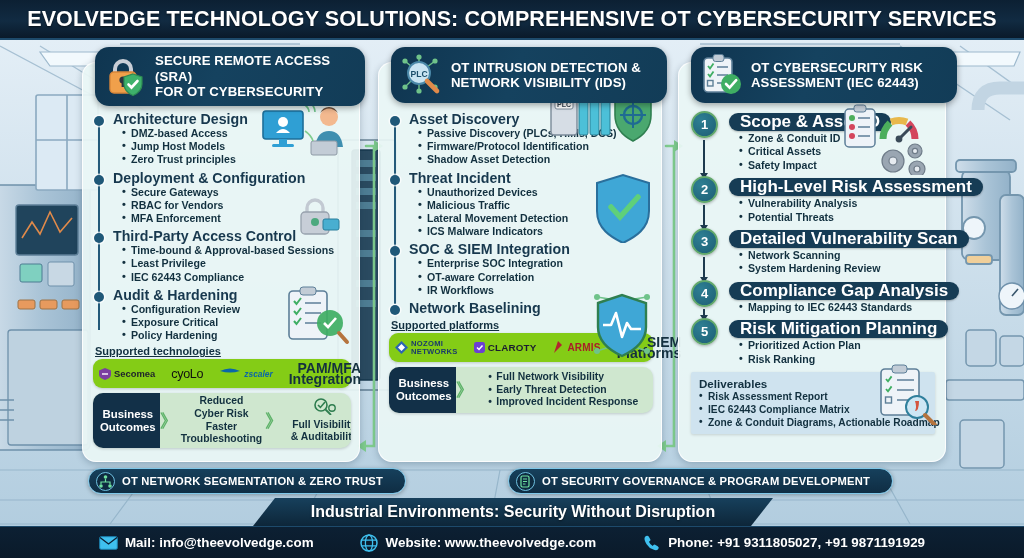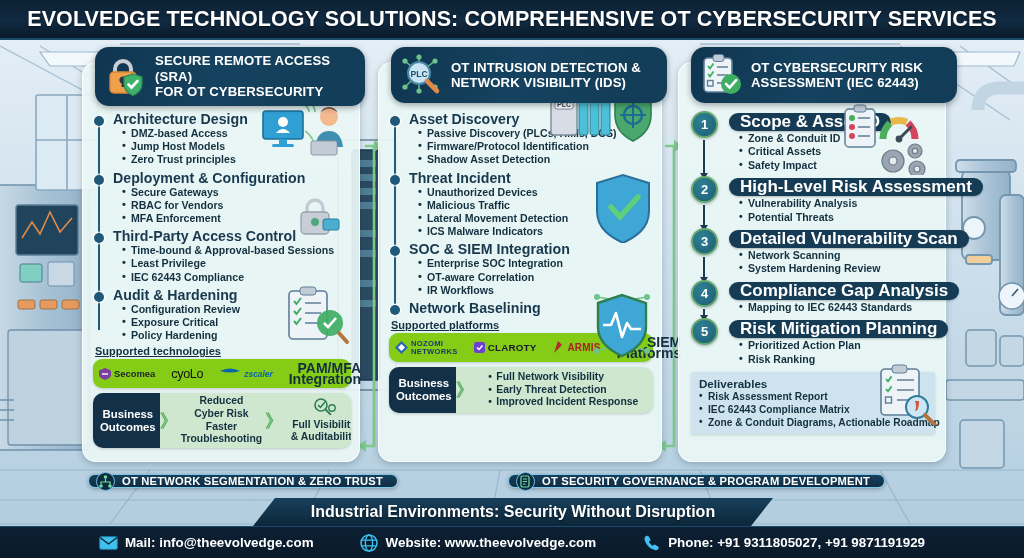--- a/index.html
+++ b/index.html
@@ -162,22 +162,22 @@
   .deliverables li:before{ content:"•"; position:absolute; left:0; top:-1px;}
 
   
   .connectors{ position:absolute; inset:0; pointer-events:none; z-index:15; }
 
   
   .bottom-bars{ position:absolute; left:0; top:466px; width:1024px; height:30px; z-index:25;
     display:flex; align-items:center; }
   .bbar{
     background: linear-gradient(180deg,#16405c 0%,#0f2d43 100%);
-    border:1.5px solid #7fc7e8; border-radius:15px; height:14px;
-    display:flex; align-items:center; gap:7px; padding:0 14px 0 7px;
+    border:1.5px solid #7fc7e8; border-radius:15px; height:26px;
+    display:flex; align-items:center; gap:7px; padding:0 22px 0 7px;
     color:#fff; font-size:11.2px; font-weight:bold; letter-spacing:.2px; white-space:nowrap;
     box-shadow:0 1px 4px rgba(0,0,0,.3);
   }
   .bbar.one{ position:absolute; left:88px; }
   .bbar.two{ position:absolute; left:508px; }
   .bchip{ width:19px; height:19px; flex:0 0 19px; border-radius:50%;
     background:#0e2b40; border:1.5px solid #6fc0e0; display:flex; align-items:center; justify-content:center;}
 
   .tagline{
     position:absolute; left:253px; top:498px; width:520px; height:28px; z-index:26;

